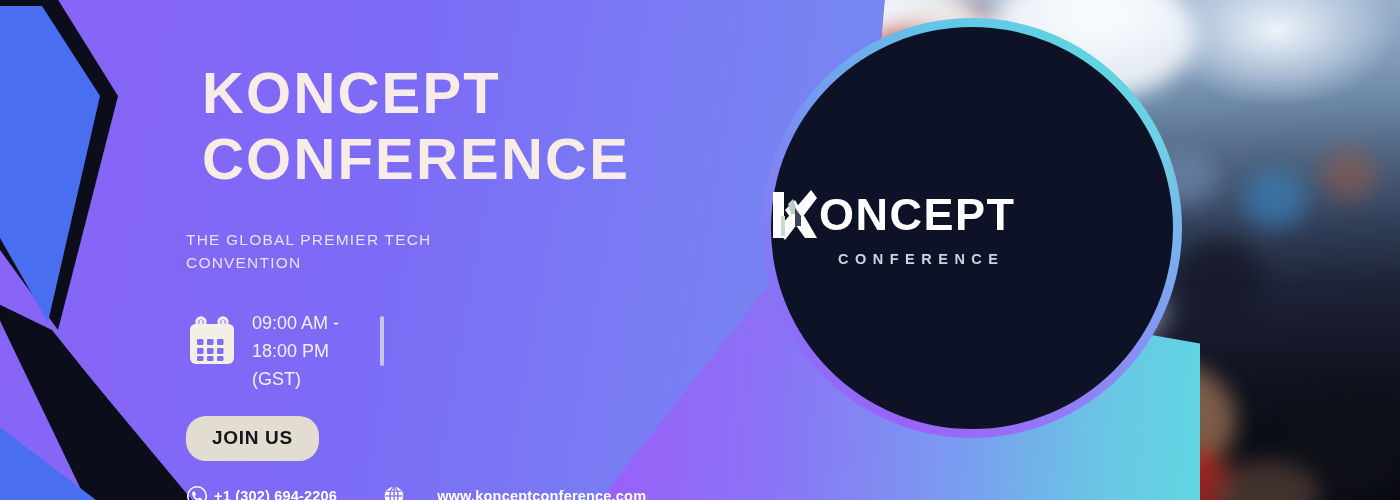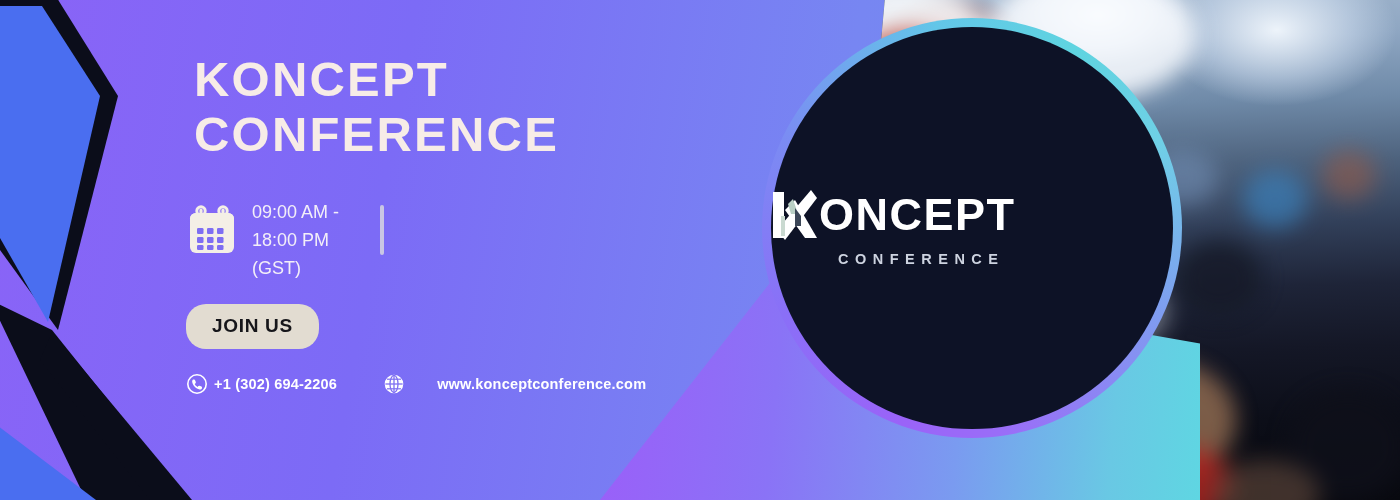--- a/index.html
+++ b/index.html
@@ -99,25 +99,25 @@
   }
 
   
   .deco{position:absolute;top:0;left:0;width:260px;height:500px;overflow:hidden;}
 
   
   .content{position:absolute;left:186px;top:0;width:560px;height:500px;}
 
   .title{
     color:#f7ece7;
-    font-size:49px;
+    font-size:58px;
     font-weight:bold;
     letter-spacing:2.2px;
     line-height:1.13;
-    margin:8px;
+    margin:16px;
     padding-top:44px;
     font-family:"Liberation Sans",sans-serif;
   }
   .subtitle{
     color:#e6e2f3;
     font-size:15.5px;
     letter-spacing:1.2px;
     line-height:1.45;
     margin:0;
     padding-top:22px;
@@ -242,20 +242,21 @@
     </div>
   </div>
 
   <div class="content">
 
     <h1 class="title">
       <span>KONCEPT</span><br>
       <span>CONFERENCE</span>
     </h1>
 
+    <p class="subtitle">THE GLOBAL PREMIER TECH CONVENTION</p>
 
     <div class="meta-row">
       <span class="cal-icon">
         <svg width="52" height="52" viewBox="0 0 52 52">
           <path d="M15 7 v6" stroke="#f4efe6" stroke-width="3.2" fill="none" stroke-linecap="round"></path>
           <path d="M37 7 v6" stroke="#f4efe6" stroke-width="3.2" fill="none" stroke-linecap="round"></path>
           <circle cx="15" cy="8" r="4.2" fill="none" stroke="#f4efe6" stroke-width="3"></circle>
           <circle cx="37" cy="8" r="4.2" fill="none" stroke="#f4efe6" stroke-width="3"></circle>
           <rect x="4" y="10" width="44" height="40" rx="6" fill="#f4efe6"></rect>
           <rect x="4" y="10" width="44" height="11" rx="6" fill="#f4efe6"></rect>

